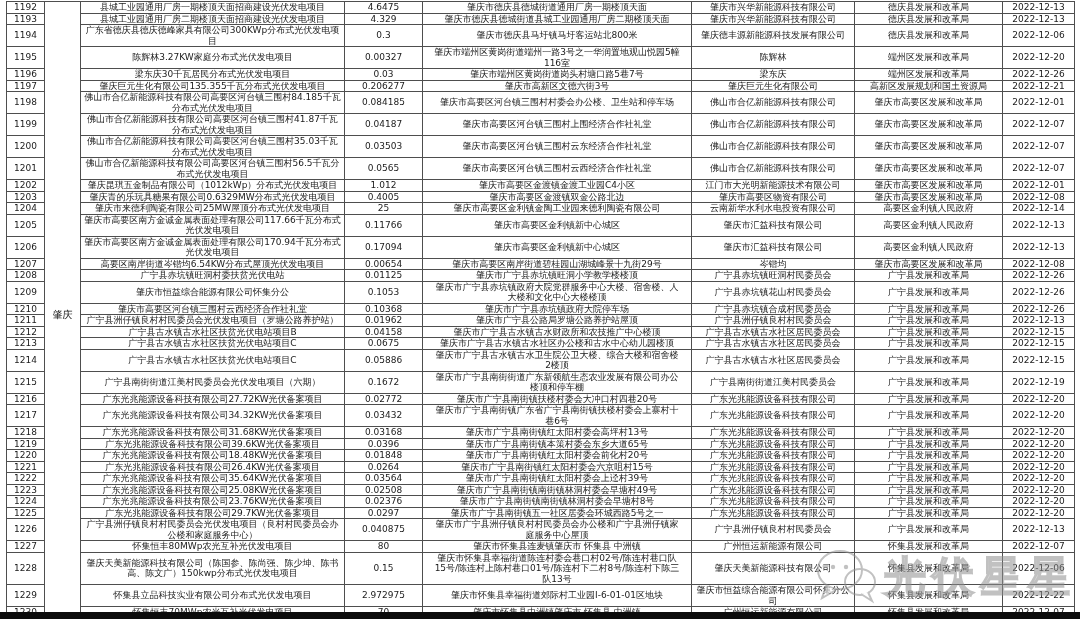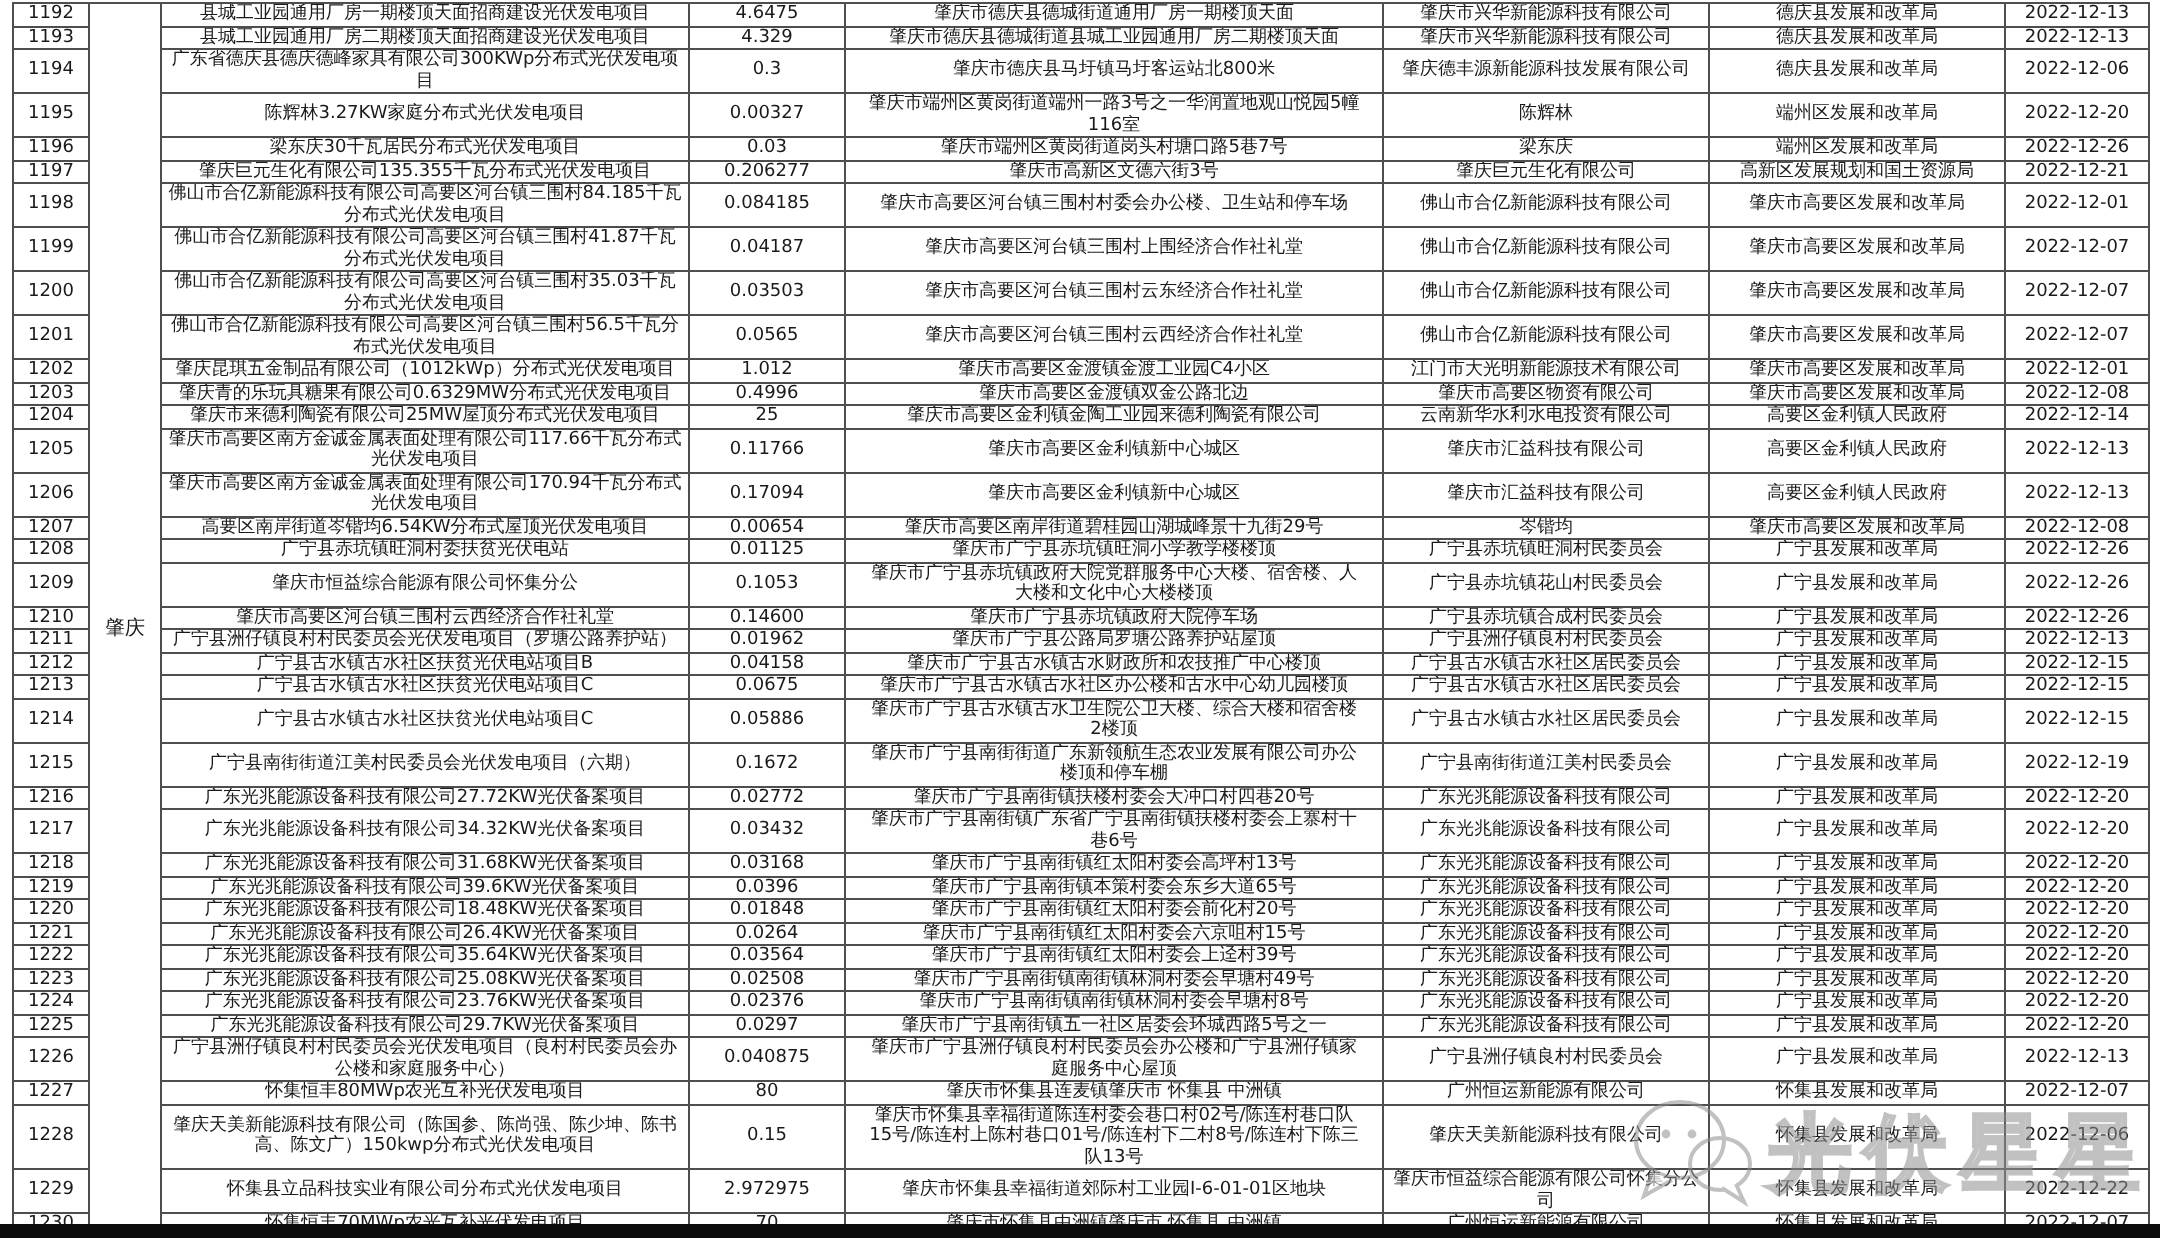--- a/index.html
+++ b/index.html
@@ -165,21 +165,21 @@
           <td>肇庆昆琪五金制品有限公司（1012kWp）分布式光伏发电项目</td>
           <td class="num">1.012</td>
           <td>肇庆市高要区金渡镇金渡工业园C4小区</td>
           <td>江门市大光明新能源技术有限公司</td>
           <td>肇庆市高要区发展和改革局</td>
           <td>2022-12-01</td>
         </tr>
         <tr>
           <td class="num">1203</td>
           <td>肇庆青的乐玩具糖果有限公司0.6329MW分布式光伏发电项目</td>
-          <td class="num">0.4996</td>
+          <td class="num">0.4005</td>
           <td>肇庆市高要区金渡镇双金公路北边</td>
           <td>肇庆市高要区物资有限公司</td>
           <td>肇庆市高要区发展和改革局</td>
           <td>2022-12-08</td>
         </tr>
         <tr>
           <td class="num">1204</td>
           <td>肇庆市来德利陶瓷有限公司25MW屋顶分布式光伏发电项目</td>
           <td class="num">25</td>
           <td>肇庆市高要区金利镇金陶工业园来德利陶瓷有限公司</td>
@@ -231,21 +231,21 @@
           <td class="num">0.1053</td>
           <td>肇庆市广宁县赤坑镇政府大院党群服务中心大楼、宿舍楼、人
 大楼和文化中心大楼楼顶</td>
           <td>广宁县赤坑镇花山村民委员会</td>
           <td>广宁县发展和改革局</td>
           <td>2022-12-26</td>
         </tr>
         <tr>
           <td class="num">1210</td>
           <td>肇庆市高要区河台镇三围村云西经济合作社礼堂</td>
-          <td class="num">0.14600</td>
+          <td class="num">0.10368</td>
           <td>肇庆市广宁县赤坑镇政府大院停车场</td>
           <td>广宁县赤坑镇合成村民委员会</td>
           <td>广宁县发展和改革局</td>
           <td>2022-12-26</td>
         </tr>
         <tr>
           <td class="num">1211</td>
           <td>广宁县洲仔镇良村村民委员会光伏发电项目（罗塘公路养护站）</td>
           <td class="num">0.01962</td>
           <td>肇庆市广宁县公路局罗塘公路养护站屋顶</td>

